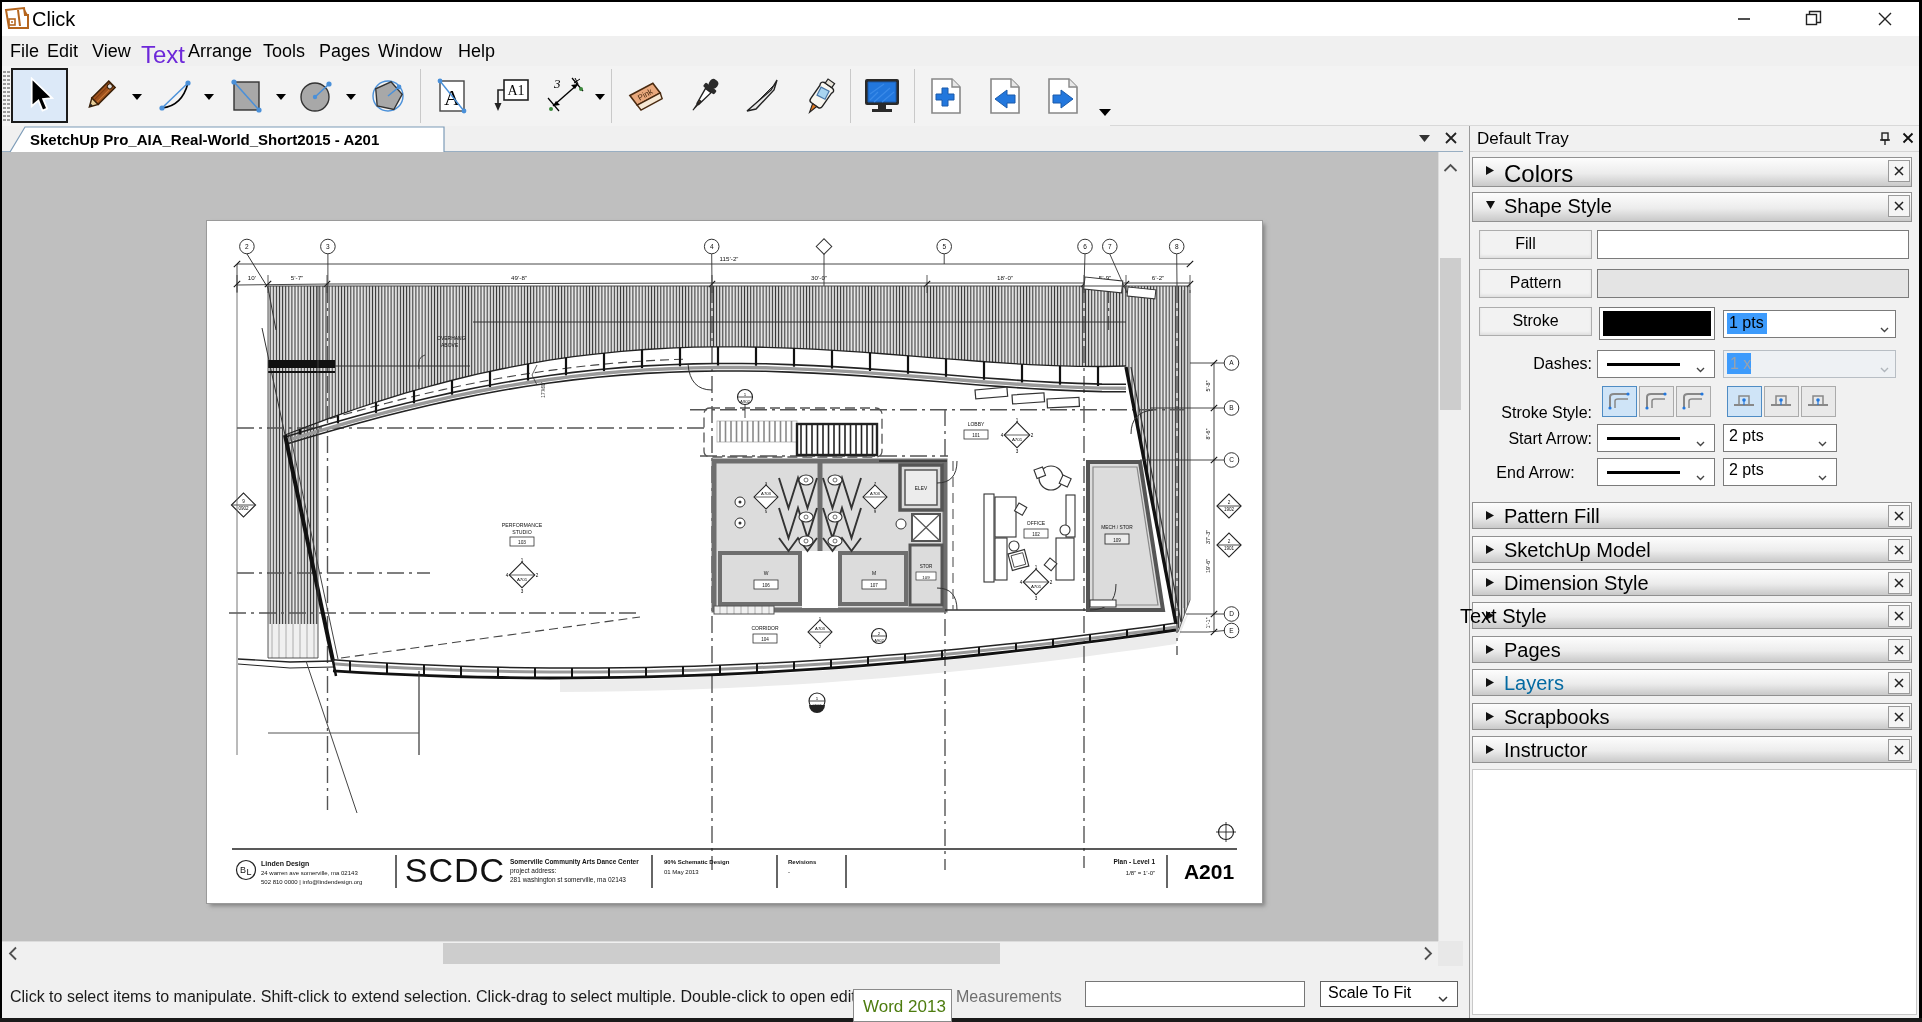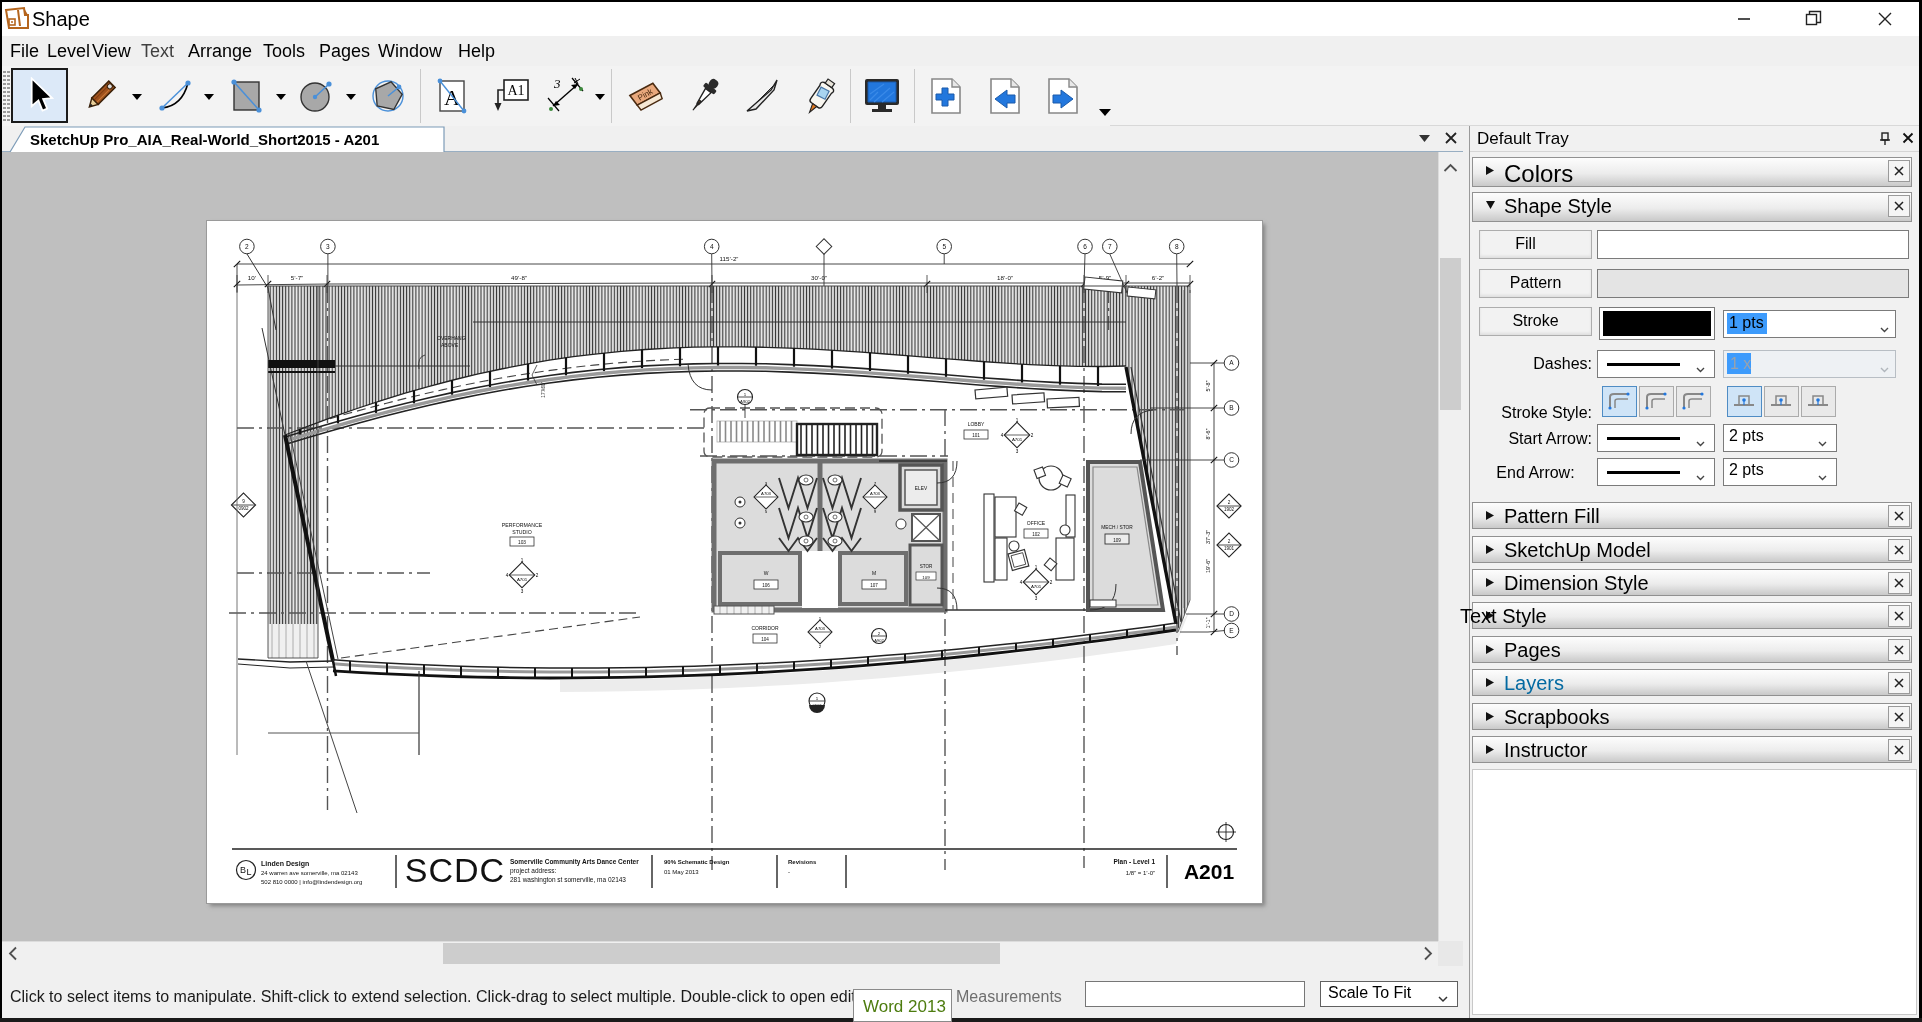--- a/index.html
+++ b/index.html
@@ -12,36 +12,36 @@
 <div class="abs" style="left:1919px;top:0;width:3px;height:1022px;background:#000"></div>
 <div class="abs" style="left:0;top:1018px;width:1922px;height:4px;background:#1a1a1a"></div>
 <div class="abs" style="left:2px;top:2px;width:1917px;height:34px;background:#fff"></div>
 <svg class="abs" style="left:4px;top:5px" width="26" height="26" viewBox="0 0 26 24">
 <path d="M2,4 L20,2 L21,9 L24,9 L24,22 L5,22 Z" fill="#fff" stroke="#b5651d" stroke-width="2"></path>
 <path d="M20,2 L21,9 L24,9" fill="#b5651d"></path>
 <rect x="5" y="13" width="6" height="6" fill="none" stroke="#b5651d" stroke-width="1.6"></rect>
 <circle cx="8" cy="16" r="1" fill="#b5651d"></circle>
 <line x1="14" y1="4" x2="16" y2="20" stroke="#b5651d" stroke-width="2"></line>
 </svg>
-<div class="abs" style="left:32px;top:8px;font-size:20px;color:#000">Shape</div>
+<div class="abs" style="left:32px;top:8px;font-size:20px;color:#000">Click</div>
 <svg class="abs" style="left:1736px;top:11px" width="16" height="16">
     <line x1="2" y1="8" x2="14" y2="8" stroke="#222" stroke-width="1.6"></line>
   </svg>
 <svg class="abs" style="left:1805px;top:10px" width="17" height="17">
     <rect x="1.5" y="4.5" width="10" height="10" fill="#fff" stroke="#222" stroke-width="1.4"></rect>
     <path d="M4.5,4.5 L4.5,1.5 L15.5,1.5 L15.5,12.5 L11.5,12.5" fill="none" stroke="#222" stroke-width="1.4"></path>
   </svg>
 <svg class="abs" style="left:1877px;top:11px" width="16" height="16">
     <path d="M2,2 L14,14 M14,2 L2,14" stroke="#222" stroke-width="1.4"></path>
   </svg>
 <div class="abs" style="left:2px;top:36px;width:1917px;height:30px;background:#f0f0f0"></div>
 <div class="abs" style="left:10px;top:41px;font-size:18px;color:#000">File</div>
-<div class="abs" style="left:47px;top:41px;font-size:18px;color:#000">Level</div>
+<div class="abs" style="left:47px;top:41px;font-size:18px;color:#000">Edit</div>
 <div class="abs" style="left:92px;top:41px;font-size:18px;color:#000">View</div>
-<div class="abs" style="left:141px;top:41px;font-size:18px;color:#404040">Text</div>
+<div class="abs" style="left:141px;top:41px;font-size:24px;color:#6d28d9">Text</div>
 <div class="abs" style="left:188px;top:41px;font-size:18px;color:#000">Arrange</div>
 <div class="abs" style="left:263px;top:41px;font-size:18px;color:#000">Tools</div>
 <div class="abs" style="left:319px;top:41px;font-size:18px;color:#000">Pages</div>
 <div class="abs" style="left:378px;top:41px;font-size:18px;color:#000">Window</div>
 <div class="abs" style="left:458px;top:41px;font-size:18px;color:#000">Help</div>
 <div class="abs" style="left:2px;top:66px;width:1917px;height:60px;background:#f3f3f3;border-bottom:1px solid #d8d8d8"></div>
 <div class="abs" style="left:2px;top:66px;width:1108px;height:60px;background:#f3f3f3"></div>
 <svg class="abs" style="left:3px;top:70px" width="8" height="52">
     <g fill="#9a9a9a">
       <rect x="0" y="1" width="3" height="2"></rect>

